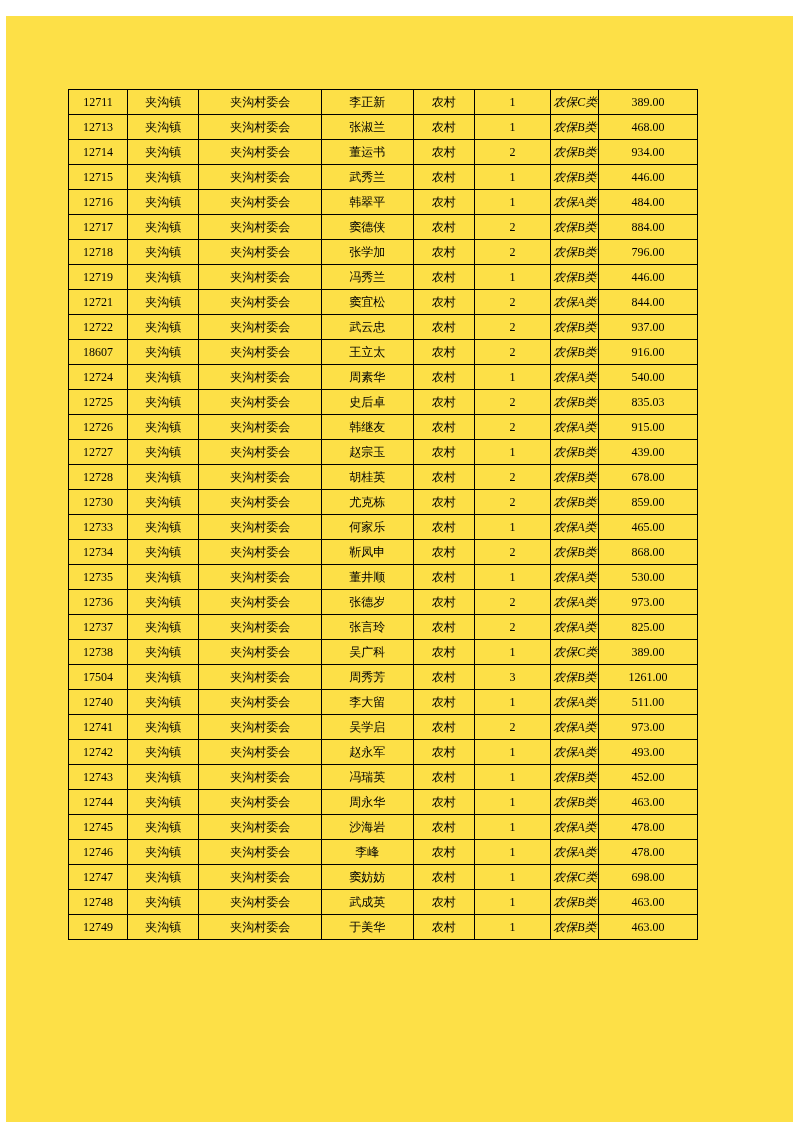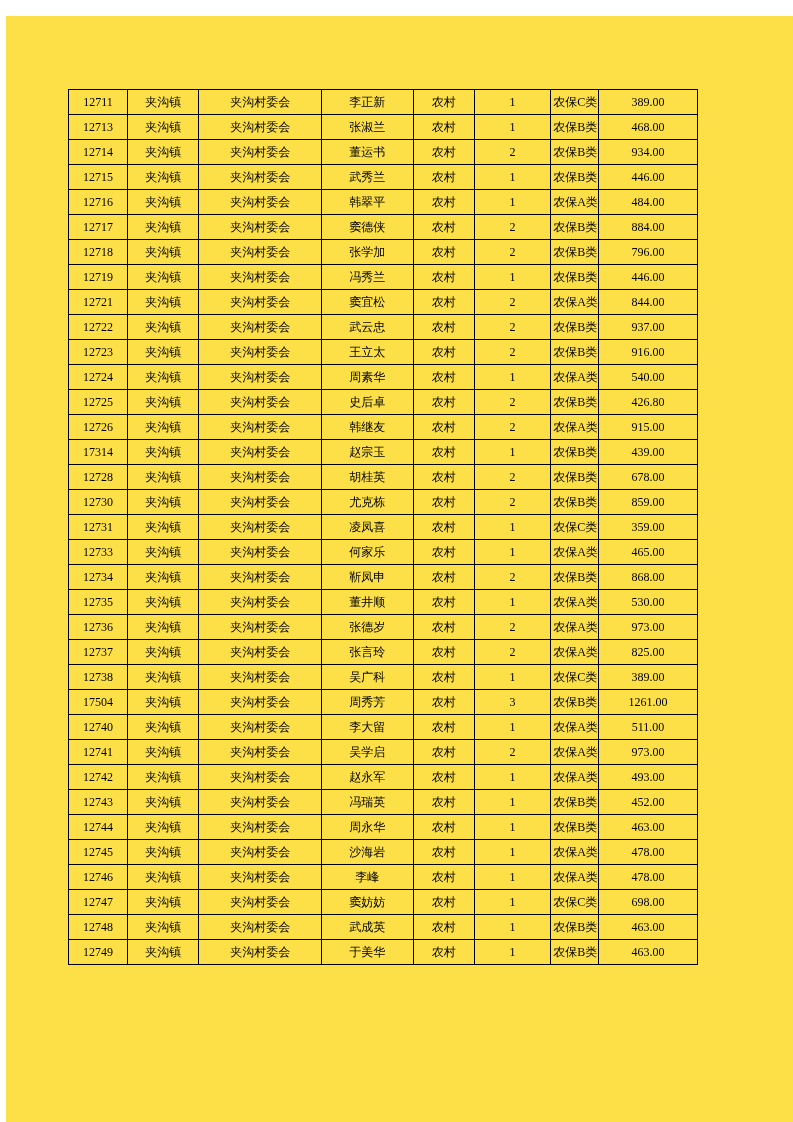--- a/index.html
+++ b/index.html
@@ -40,21 +40,21 @@
     overflow: hidden;
     white-space: nowrap;
     box-sizing: border-box;
   }
   td.col-id       { width: 58px; }
   td.col-town     { width: 70px; }
   td.col-village  { width: 120px; }
   td.col-name     { width: 90px; }
   td.col-type     { width: 60px; }
   td.col-count    { width: 75px; }
-  td.col-category { width: 47px; }
+  td.col-category { width: 47px; font-style: italic; }
   td.col-amount   { width: 97px; text-align: right; padding-right: 30px; }
 </style>
 </head>
 <body>
 
 <div class="page">
   <table class="data-table">
     <tbody>
         <tr>
           <td class="col-id">12711</td>
@@ -150,21 +150,21 @@
           <td class="col-id">12722</td>
           <td class="col-town">夹沟镇</td>
           <td class="col-village">夹沟村委会</td>
           <td class="col-name">武云忠</td>
           <td class="col-type">农村</td>
           <td class="col-count">2</td>
           <td class="col-category">农保B类</td>
           <td class="col-amount">937.00</td>
         </tr>
         <tr>
-          <td class="col-id">12723</td>
+          <td class="col-id">18607</td>
           <td class="col-town">夹沟镇</td>
           <td class="col-village">夹沟村委会</td>
           <td class="col-name">王立太</td>
           <td class="col-type">农村</td>
           <td class="col-count">2</td>
           <td class="col-category">农保B类</td>
           <td class="col-amount">916.00</td>
         </tr>
         <tr>
           <td class="col-id">12724</td>
@@ -177,34 +177,34 @@
           <td class="col-amount">540.00</td>
         </tr>
         <tr>
           <td class="col-id">12725</td>
           <td class="col-town">夹沟镇</td>
           <td class="col-village">夹沟村委会</td>
           <td class="col-name">史后卓</td>
           <td class="col-type">农村</td>
           <td class="col-count">2</td>
           <td class="col-category">农保B类</td>
-          <td class="col-amount">426.80</td>
+          <td class="col-amount">835.03</td>
         </tr>
         <tr>
           <td class="col-id">12726</td>
           <td class="col-town">夹沟镇</td>
           <td class="col-village">夹沟村委会</td>
           <td class="col-name">韩继友</td>
           <td class="col-type">农村</td>
           <td class="col-count">2</td>
           <td class="col-category">农保A类</td>
           <td class="col-amount">915.00</td>
         </tr>
         <tr>
-          <td class="col-id">17314</td>
+          <td class="col-id">12727</td>
           <td class="col-town">夹沟镇</td>
           <td class="col-village">夹沟村委会</td>
           <td class="col-name">赵宗玉</td>
           <td class="col-type">农村</td>
           <td class="col-count">1</td>
           <td class="col-category">农保B类</td>
           <td class="col-amount">439.00</td>
         </tr>
         <tr>
           <td class="col-id">12728</td>
@@ -218,30 +218,20 @@
         </tr>
         <tr>
           <td class="col-id">12730</td>
           <td class="col-town">夹沟镇</td>
           <td class="col-village">夹沟村委会</td>
           <td class="col-name">尤克栋</td>
           <td class="col-type">农村</td>
           <td class="col-count">2</td>
           <td class="col-category">农保B类</td>
           <td class="col-amount">859.00</td>
-        </tr>
-        <tr>
-          <td class="col-id">12731</td>
-          <td class="col-town">夹沟镇</td>
-          <td class="col-village">夹沟村委会</td>
-          <td class="col-name">凌凤喜</td>
-          <td class="col-type">农村</td>
-          <td class="col-count">1</td>
-          <td class="col-category">农保C类</td>
-          <td class="col-amount">359.00</td>
         </tr>
         <tr>
           <td class="col-id">12733</td>
           <td class="col-town">夹沟镇</td>
           <td class="col-village">夹沟村委会</td>
           <td class="col-name">何家乐</td>
           <td class="col-type">农村</td>
           <td class="col-count">1</td>
           <td class="col-category">农保A类</td>
           <td class="col-amount">465.00</td>

